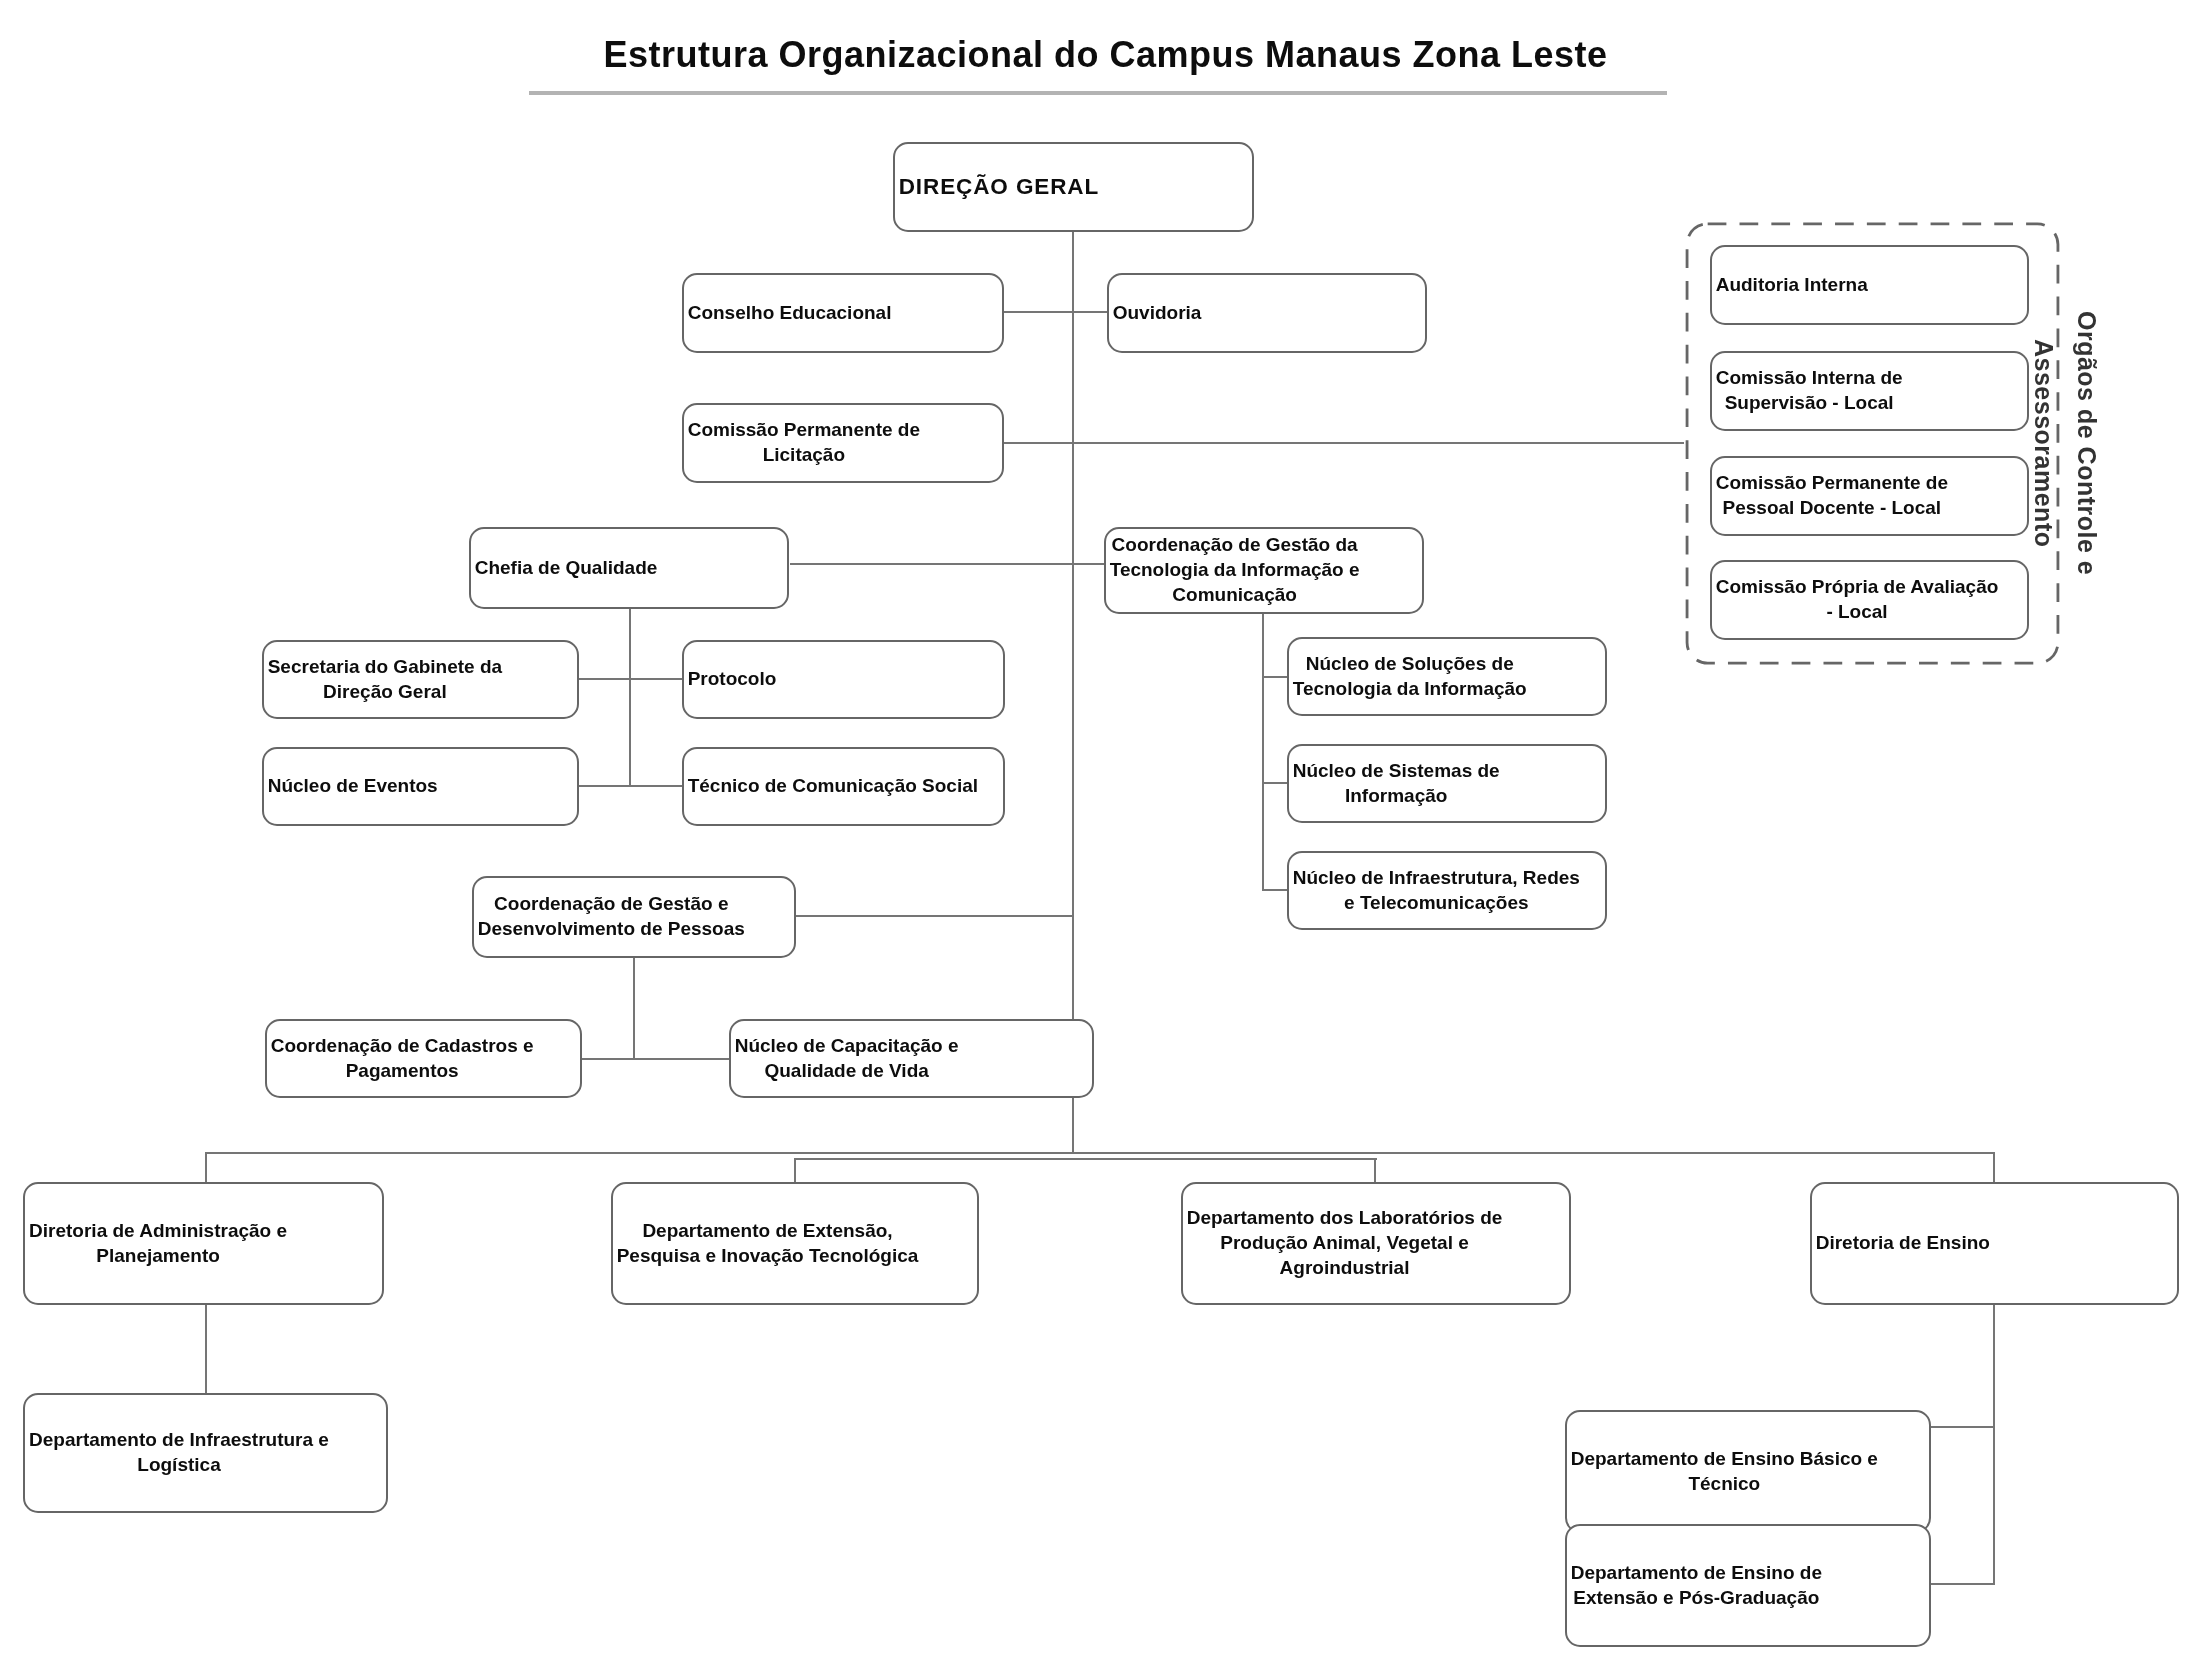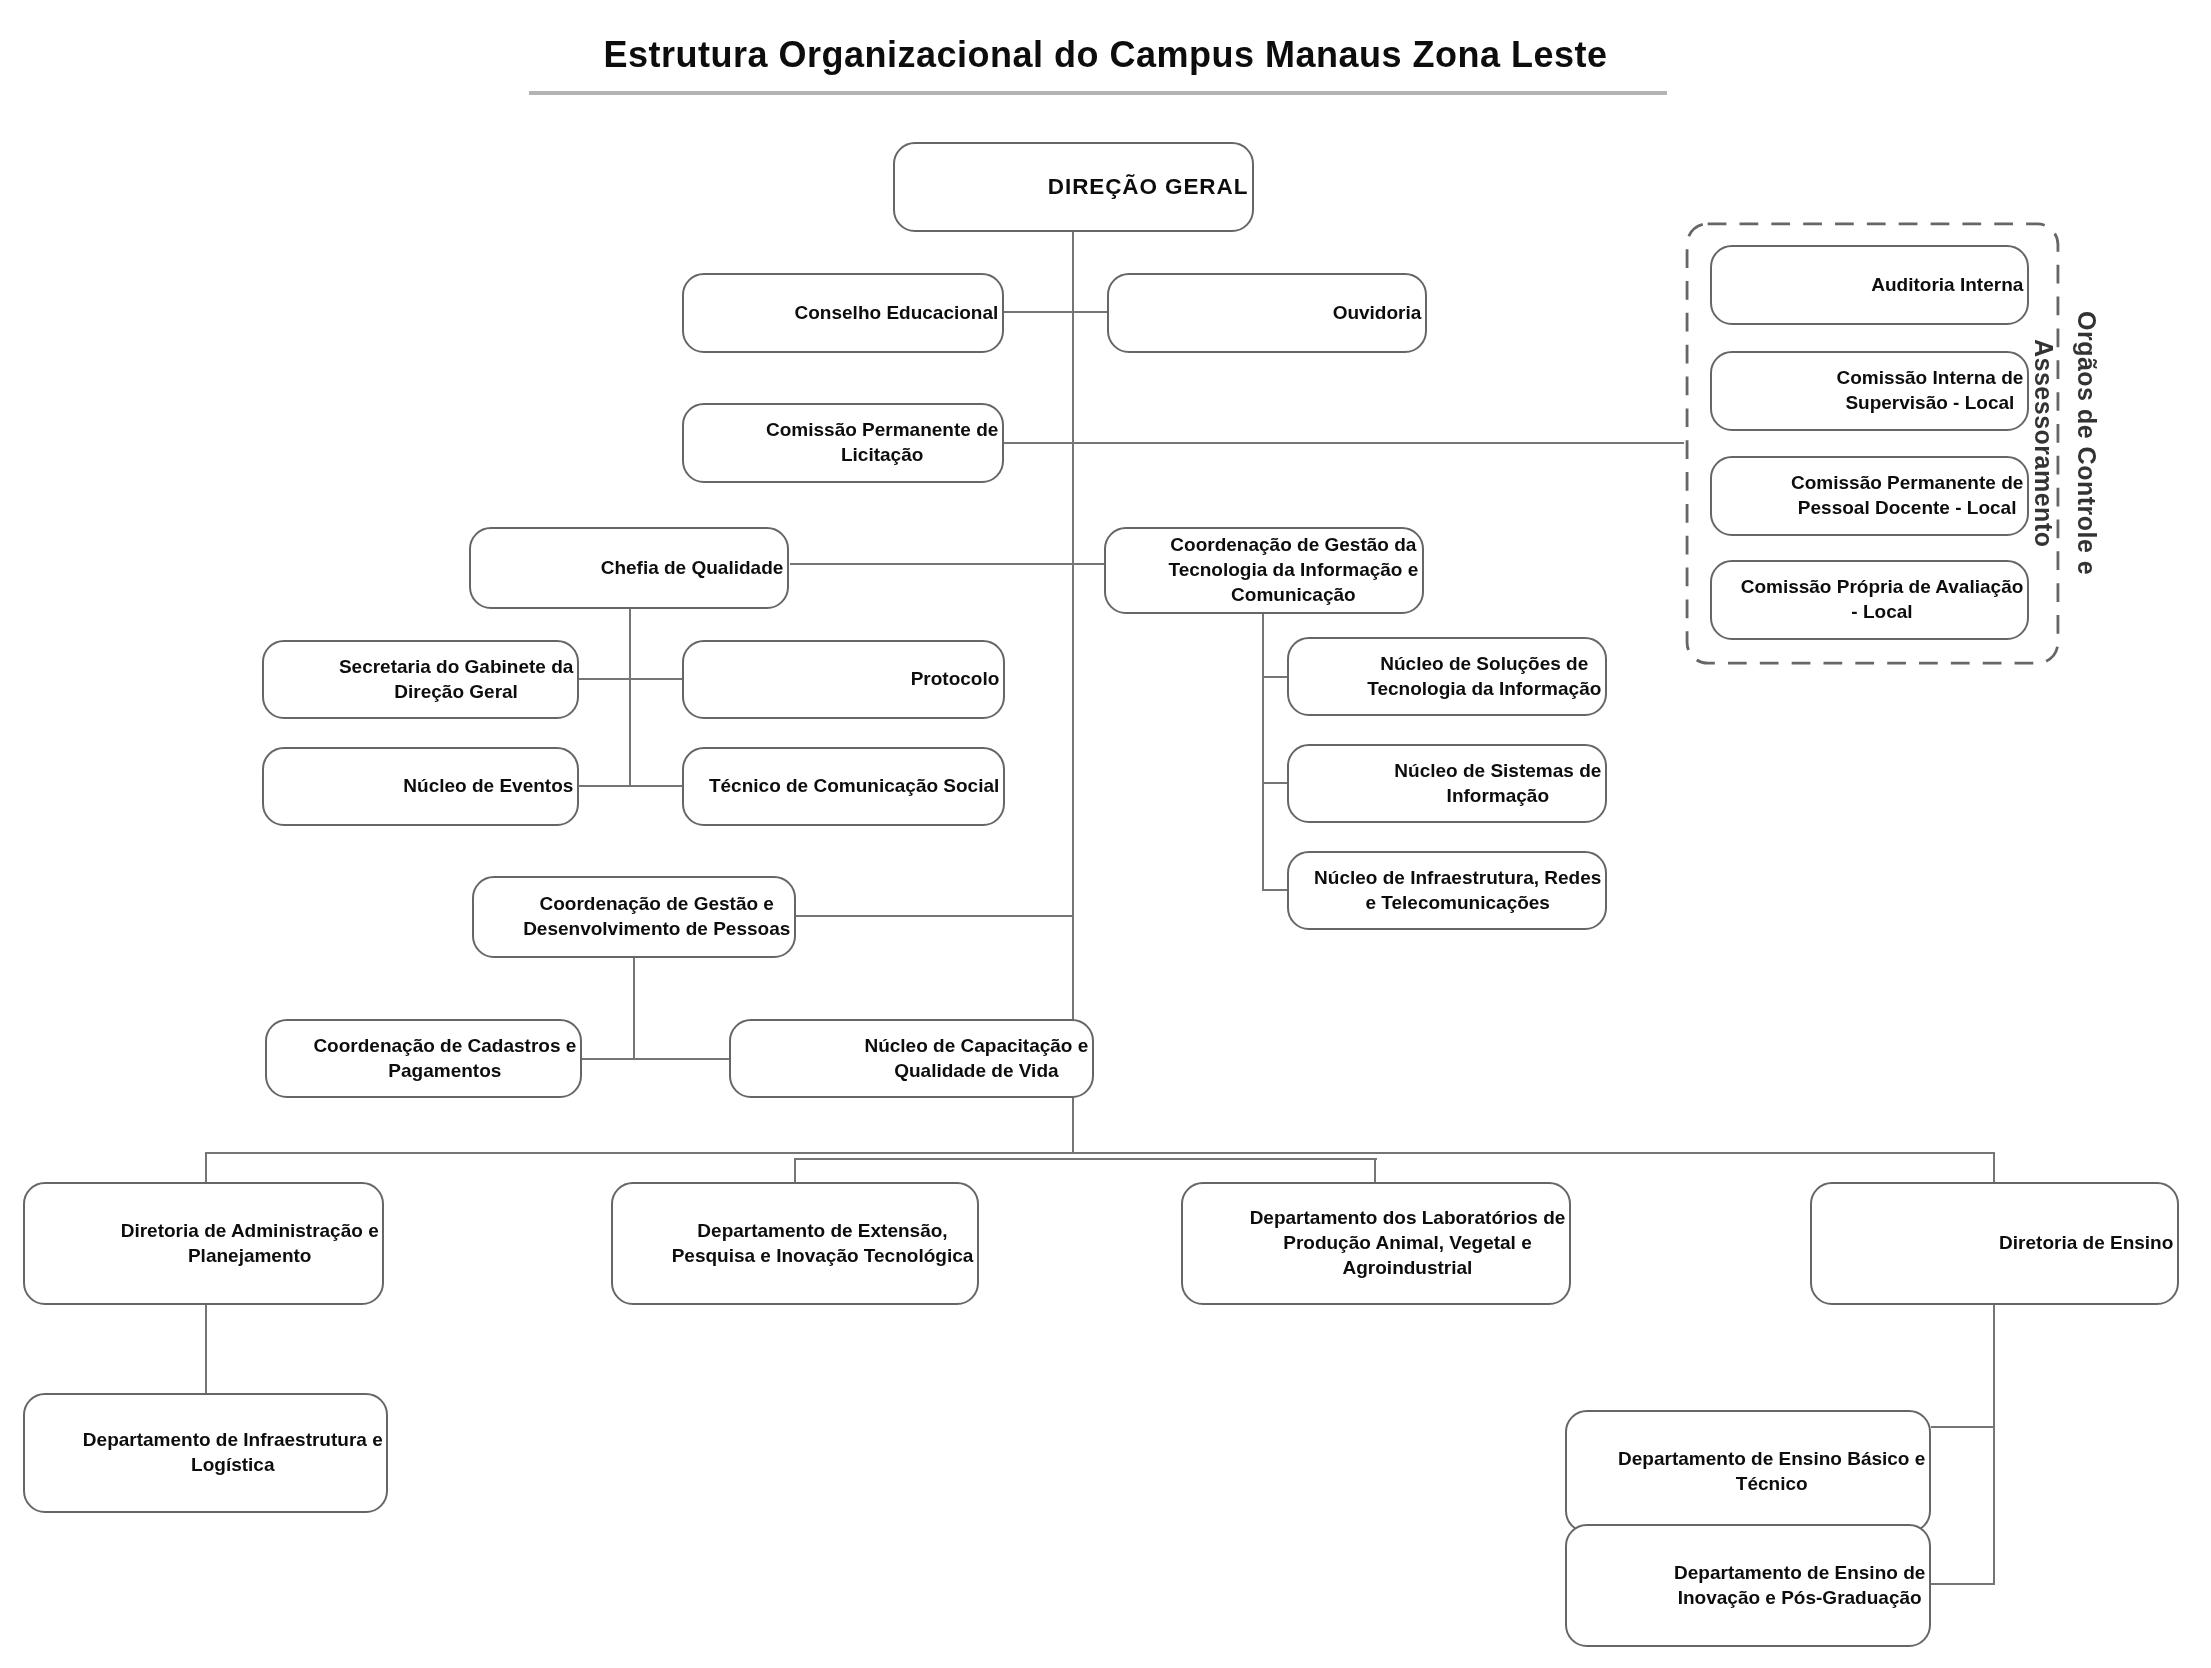--- a/index.html
+++ b/index.html
@@ -26,24 +26,24 @@
     left: 529px; top: 91px;
     width: 1138px; height: 3.7px;
     background: #b3b3b3;
   }
   .line { position: absolute; background: #757575; }
   .node {
     position: absolute;
     box-sizing: border-box;
     background: #ffffff;
     border: 2.8px solid #666666;
-    border-radius: 22px;
+    border-radius: 15px;
     display: flex;
     align-items: center;
-    justify-content: flex-end;
+    justify-content: flex-start;
     text-align: center;
     font-weight: 700;
     font-size: 19px;
     line-height: 1.3;
     color: #0d0d0d;
     padding: 1.9px 3.7px;
   }
   .node span { white-space: pre-line; }
   .control-group { position: absolute; }
   .vlabel {
@@ -175,21 +175,21 @@
   <div class="node" style="left:23.4px;top:1393px;width:365px;height:120px;">
     <span>Departamento de Infraestrutura e
 Logística</span>
   </div>
   <div class="node" style="left:1565px;top:1366px;width:366px;height:123px;margin-top:44px;">
     <span>Departamento de Ensino Básico e
 Técnico</span>
   </div>
   <div class="node" style="left:1565px;top:1524px;width:366px;height:123px;">
     <span>Departamento de Ensino de
-Inovação e Pós-Graduação</span>
+Extensão e Pós-Graduação</span>
   </div>
   <div class="node" style="left:1710px;top:245px;width:319px;height:80px;">
     <span>Auditoria Interna</span>
   </div>
   <div class="node" style="left:1710px;top:351px;width:319px;height:80px;">
     <span>Comissão Interna de
 Supervisão - Local</span>
   </div>
   <div class="node" style="left:1710px;top:456px;width:319px;height:80px;">
     <span>Comissão Permanente de

